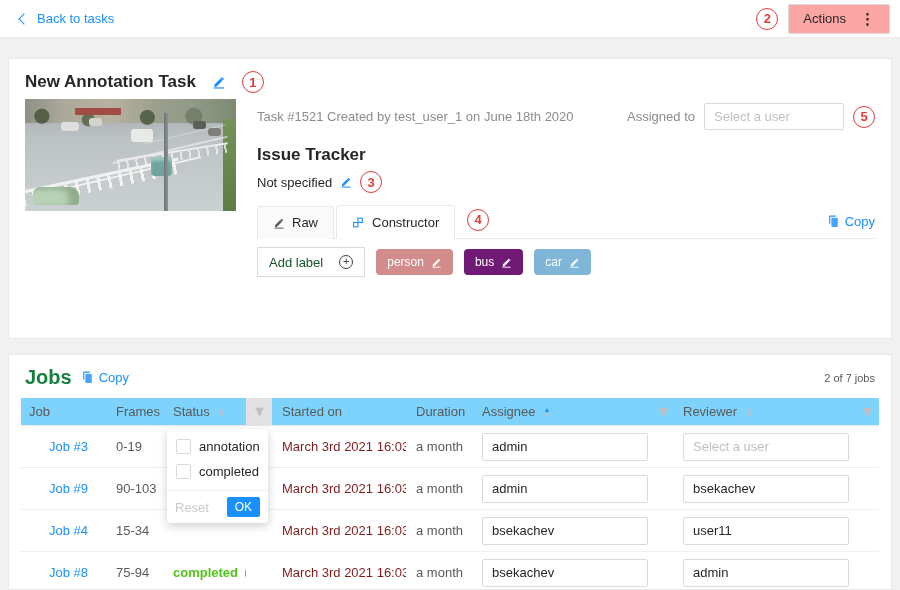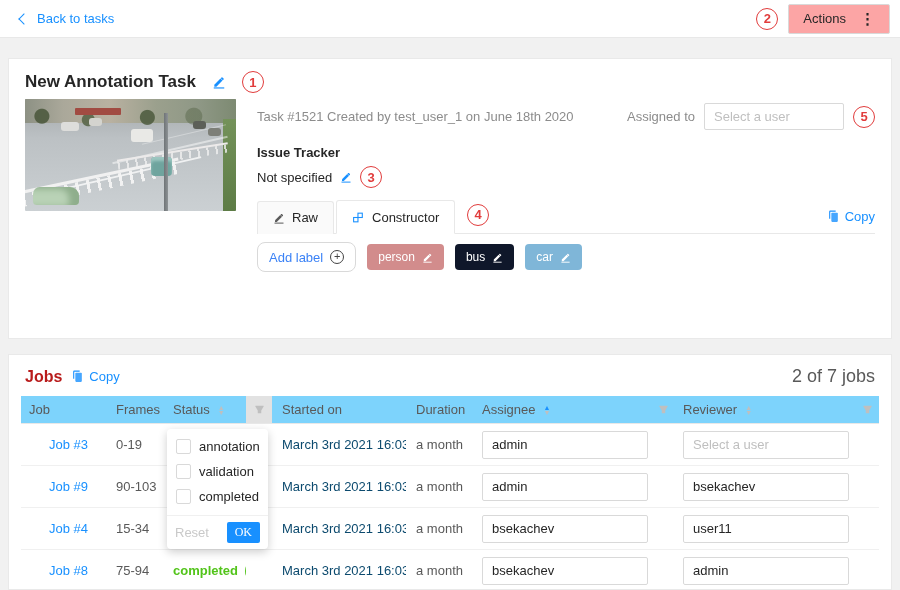--- a/index.html
+++ b/index.html
@@ -68,44 +68,44 @@
 
   
   .task-right { flex:1; min-width:0; }
   .meta-row { display:flex; align-items:center; margin-top:4px; }
   .meta-text { color:#8c8c8c; font-size:13px; }
   .assigned { margin-left:auto; display:flex; align-items:center; gap:9px; color:#8c8c8c; }
   .assigned input { width:140px; height:27px; border:1px solid #d9d9d9; border-radius:2px; padding:0 9px; font-size:13px; font-family:inherit; color:#262626; }
   input::placeholder { color:#bfbfbf; }
 
   .issue-tracker { margin-top:15px; }
-  .it-label { font-weight:bold; font-size:13px; color:#262626; }
+  .it-label { font-weight:bold; font-size:17px; color:#262626; }
   .it-value-row { margin-top:6px; display:flex; align-items:center; gap:8px; }
 
   
   .tabs-bar { margin-top:12px; display:flex; align-items:center; border-bottom:1px solid #e8e8e8; }
   .tab { display:flex; align-items:center; gap:7px; height:30px; padding:16px 15px; background:#fafafa; border:1px solid #e8e8e8; border-bottom:none; border-radius:3px 3px 0 0; margin-bottom:-1px; margin-right:2px; cursor:pointer; color:#262626; }
   .tab.active { background:#fff; border-bottom:1px solid #fff; }
   .tab .edit-icon { color:#595959; }
   .tabs-bar .marker { margin-left:10px; margin-bottom:4px; }
   .copy-link { margin-left:auto; display:flex; align-items:center; gap:5px; color:#1890ff; cursor:pointer; }
   .copy-ic svg { display:block; }
 
   
   .labels-row { margin-top:8px; display:flex; align-items:center; gap:11px; }
-  .add-label { height:30px; display:flex; align-items:center; gap:7px; padding:0 11px; background:#fff; border:1px solid #d9d9d9; border-radius:8px; font-size:13px; font-family:inherit; color:#3b82f6; cursor:pointer; }
+  .add-label { height:30px; display:flex; align-items:center; gap:16px; padding:0 11px; background:#fff; border:1px solid #d9d9d9; border-radius:0; font-size:13px; font-family:inherit; color:#14532d; cursor:pointer; }
   .plus-circle { width:14px; height:14px; border:1.2px solid #434343; border-radius:50%; display:inline-flex; align-items:center; justify-content:center; }
   .plus-circle::before { content:"+"; font-size:11px; line-height:1; color:#434343; margin-top:-1px; }
   .chip { height:26px; display:flex; align-items:center; gap:7px; padding:0 11px; border-radius:4px; color:#fff; font-size:12px; cursor:pointer; }
   .chip .edit-icon { color:#fff; }
 
   
   .jobs-header { display:flex; align-items:center; gap:9px; padding:11px 16px 9px; }
-  .jobs-header h2 { font-size:16px; font-weight:bold; color:#b91c1c; }
-  .jobs-count { margin-left:auto; color:#595959; font-size:18px; }
+  .jobs-header h2 { font-size:20px; font-weight:bold; color:#15803d; }
+  .jobs-count { margin-left:auto; color:#595959; font-size:11px; }
 
   .jobs-table { margin:0 12px; }
   .jt-row { display:grid; grid-template-columns:95px 57px 73px 26px 134px 70px 173px 28px 176px 28px; align-items:center; }
   .jt-head { background:#7dd3fc; border-bottom:1px solid #e8e8e8; height:28px; color:#595959; }
   .hcell { display:flex; align-items:center; gap:8px; height:100%; }
   .hcell.pad8 { padding-left:8px; }
   .hcell.pad6 { padding-left:6px; }
   .hcell.pad10 { padding-left:10px; }
   .sorter { display:inline-flex; flex-direction:column; line-height:5px; }
   .sorter .c { font-style:normal; font-size:7px; color:#bfbfbf; }
@@ -114,36 +114,36 @@
   .sorter .c.active { color:#1890ff; }
   .funnel-cell { display:flex; align-items:center; justify-content:center; height:100%; cursor:pointer; }
   .funnel-cell.open { background:#e2e2e2; }
   .funnel-ic { display:flex; color:#bfbfbf; }
   .funnel-ic svg { fill:currentColor; }
 
   .jt-body .jt-row { height:42px; border-bottom:1px solid #f0f0f0; }
   .cell { font-size:13px; color:#595959; overflow:hidden; white-space:nowrap; }
   .job-cell { text-align:center; }
   .job-cell a { color:#1890ff; text-decoration:none; cursor:pointer; }
-  .started-cell { padding-left:10px; color:#0c4a6e;text-align:right; }
+  .started-cell { padding-left:10px; color:#7f1d1d;text-align:right; }
   .duration-cell { padding-left:10px; }
   .user-cell { padding-left:6px; }
   .user-cell input { width:166px; height:28px; border:1px solid #d9d9d9; border-radius:2px; padding:0 9px; font-size:13px; font-family:inherit; color:#262626; }
   .status-wrap { display:flex; align-items:center; gap:7px; font-weight:bold; }
   .q-icon { width:14px; height:14px; border:1px solid currentColor; border-radius:50%; display:inline-flex; align-items:center; justify-content:center; font-weight:normal; }
   .q-icon::before { content:"?"; font-size:10px; }
 
   
   .status-dropdown { position:absolute; left:167px; top:429px; width:101px; background:#fff; border-radius:4px; box-shadow:0 3px 10px rgba(0,0,0,.2); z-index:20; }
   .sd-list { padding:5px 0 6px; }
   .sd-item { display:flex; align-items:center; gap:8px; padding:5px 9px; font-size:13px; color:#262626; cursor:pointer; }
   .checkbox { width:15px; height:15px; border:1px solid #d9d9d9; border-radius:2px; background:#fff; flex:none; }
   .sd-footer { border-top:1px solid #f0f0f0; display:flex; align-items:center; justify-content:space-between; padding:6px 8px; }
   .reset-btn { color:#c9c9c9; background:none; border:none; font-size:13px; font-family:inherit; cursor:default; }
-  .ok-btn { background:#1890ff; color:#fff; border:none; border-radius:2px; font-size:12px; font-family:Liberation Serif, serif; padding:3px 8px; cursor:pointer; }
+  .ok-btn { background:#1890ff; color:#fff; border:none; border-radius:2px; font-size:12px; font-family:Liberation Sans, sans-serif; padding:3px 8px; cursor:pointer; }
 </style>
 </head>
 <body>
 
 <div class="topbar">
   <div class="back-link">
     <span class="chev"></span>
     <span>Back to tasks</span>
   </div>
   <div class="topbar-right">
@@ -258,21 +258,21 @@
         <div class="chip" style="background: rgb(210, 140, 140);">
           <span>person</span>
           <span class="edit-icon">
             <svg width="11" height="11" viewBox="0 0 24 24">
                 <path d="M4 16.5V20h3.5L18 9.5 14.5 6 4 16.5z"></path>
                 <path d="M19.9 7.6c.4-.4.4-1 0-1.4l-2.1-2.1c-.4-.4-1-.4-1.4 0L15 5.5 18.5 9l1.4-1.4z"></path>
                 <rect x="3" y="21.2" width="18" height="2"></rect>
               </svg>
           </span>
         </div>
-        <div class="chip" style="background: #0f172a;">
+        <div class="chip" style="background: #701a75;">
           <span>bus</span>
           <span class="edit-icon">
             <svg width="11" height="11" viewBox="0 0 24 24">
                 <path d="M4 16.5V20h3.5L18 9.5 14.5 6 4 16.5z"></path>
                 <path d="M19.9 7.6c.4-.4.4-1 0-1.4l-2.1-2.1c-.4-.4-1-.4-1.4 0L15 5.5 18.5 9l1.4-1.4z"></path>
                 <rect x="3" y="21.2" width="18" height="2"></rect>
               </svg>
           </span>
         </div>
         <div class="chip" style="background: rgb(127, 182, 216);">
@@ -418,24 +418,20 @@
 </div>
 
 <div class="status-dropdown">
   <div class="sd-list">
     <div class="sd-item">
       <span class="checkbox"></span>
       <span>annotation</span>
     </div>
     <div class="sd-item">
       <span class="checkbox"></span>
-      <span>validation</span>
-    </div>
-    <div class="sd-item">
-      <span class="checkbox"></span>
       <span>completed</span>
     </div>
   </div>
   <div class="sd-footer">
     <button class="reset-btn">Reset</button>
     <button class="ok-btn">OK</button>
   </div>
 </div>
 
 </body></html>

